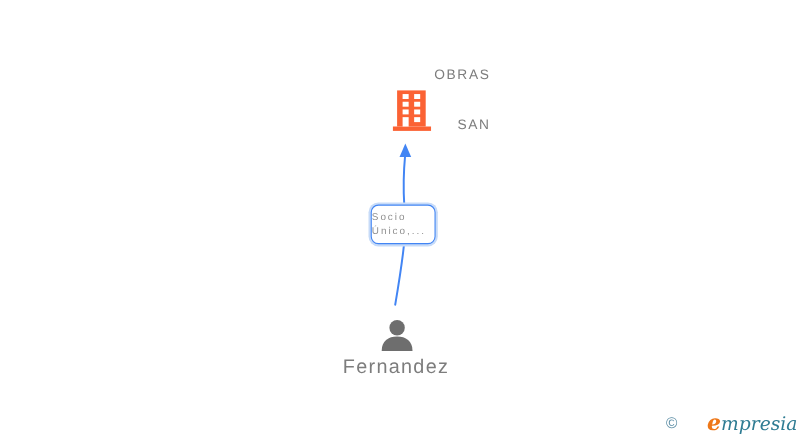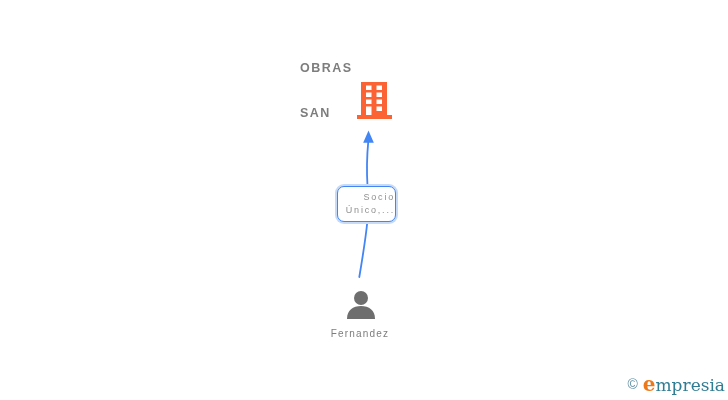--- a/index.html
+++ b/index.html
@@ -15,23 +15,23 @@
     background: #ffffff;
     overflow: hidden;
   }
 
   
   .company-label {
     position: absolute;
     left: 300px;
     top: 31px;
     width: 146px;
-    text-align: left;
+    text-align: right;
     font-size: 12.5px;
-    font-weight: bold;
+    font-weight: normal;
     letter-spacing: 1.5px;
     line-height: 15px;
     color: var(--color-text_gray, #7d7d7d);
     white-space: pre-wrap;
   }
 
   
   .building-icon {
     position: absolute;
     left: 357px;
@@ -58,21 +58,21 @@
     width: 59px;
     height: 36px;
     box-sizing: border-box;
     background: #ffffff;
     border: 1.5px solid var(--color-connector, #4285f4);
     border-radius: 7px;
     box-shadow: 0 0 0 2px var(--color-box_glow, #c7dbf8);
     display: flex;
     flex-direction: column;
     justify-content: center;
-    text-align: right;
+    text-align: left;
     font-size: 9px;
     letter-spacing: 1.8px;
     line-height: 13px;
     color: #8f8f8f;
   }
 
   
   .person-icon {
     position: absolute;
     left: 345px;
@@ -81,43 +81,45 @@
     height: 29px;
   }
 
   
   .person-label {
     position: absolute;
     left: 287px;
     top: 326px;
     width: 146px;
     text-align: center;
-    font-size: 10px;
+    font-size: 18px;
     letter-spacing: 1.2px;
     line-height: 15px;
     color: var(--color-text_gray, #7d7d7d);
   }
 
   
   .brand {
     position: absolute;
     right: 3px;
     bottom: 4px;
     display: flex;
     align-items: center;
     gap: 5px;
   }
   .brand .copyright {
     font-size: 14px;
     color: var(--color-logo_copyright, #5e8fa6);
   }
   .brand .brand-name {
     font-family: "DejaVu Serif", serif;
+    font-style: italic;
     font-size: 17px;
     color: var(--color-logo_teal, #2f7c93);
+    margin-left: 22px;
   }
   .brand .brand-first {
     font-size: 20px;
     font-weight: bold;
     color: var(--color-logo_orange, #ee7718);
   }
 </style>
 </head>
 <body>
 

